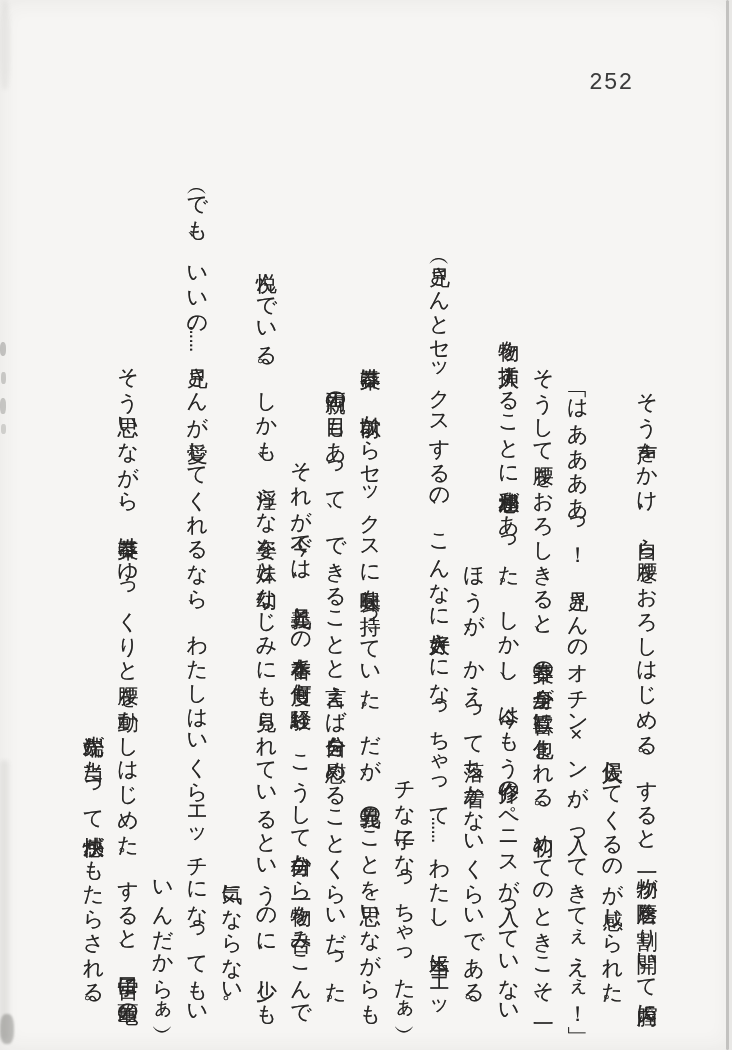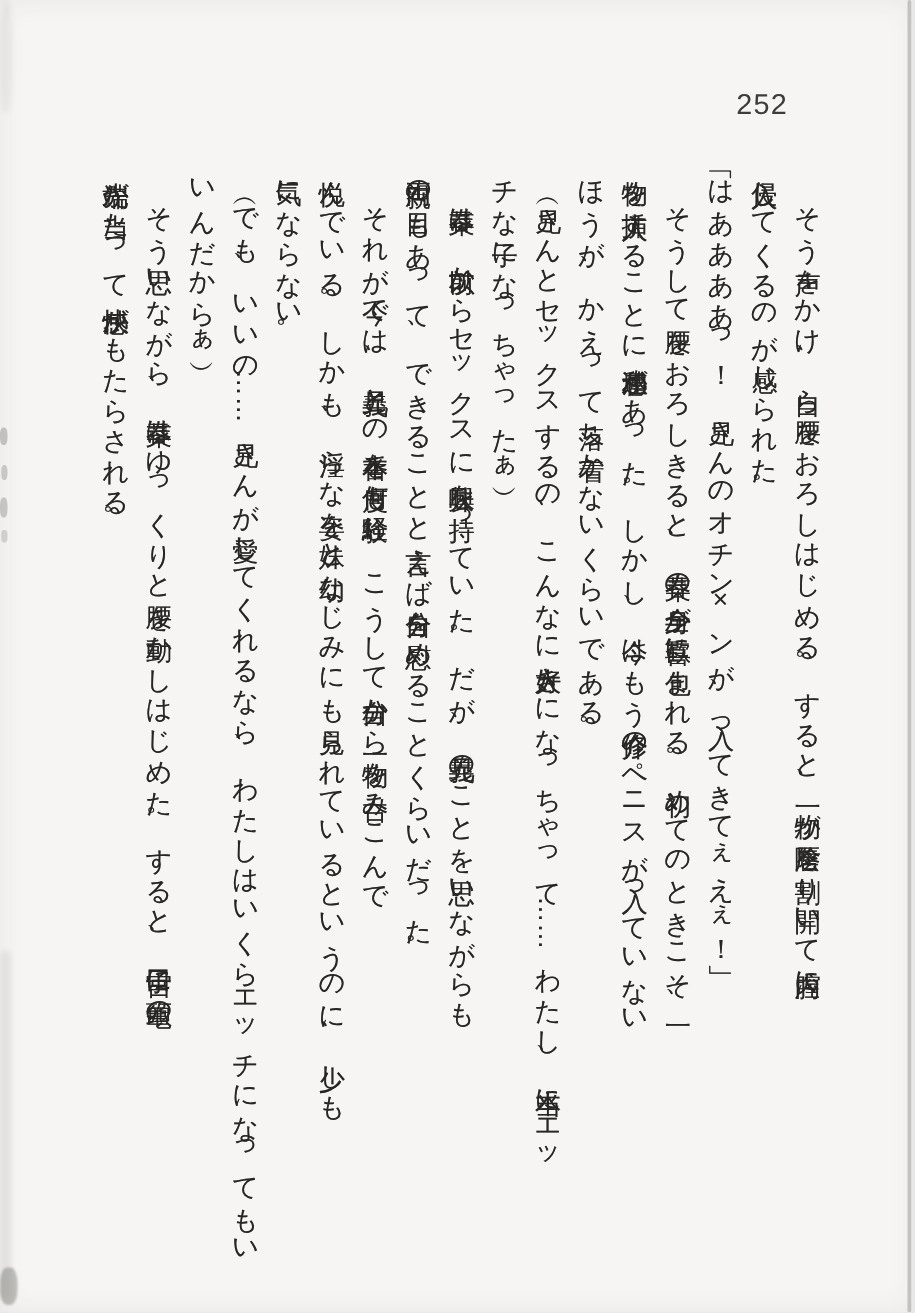--- a/index.html
+++ b/index.html
@@ -6,22 +6,23 @@
     margin: 0;
     padding: 0;
     background: #e9e8e6;
   }
   .page {
     position: relative;
     width: 732px;
     height: 1050px;
     background: #f6f5f3;
     overflow: hidden;
-    font-family: Liberation Sans, sans-serif;
+    font-family: Liberation Mono, monospace;
     box-shadow: inset 0 0 22px rgba(60,60,55,0.07);
+    text-align: right;
   }
   .page-number {
     position: absolute;
     top: 70px;
     left: 589px;
     font-size: 23px;
     letter-spacing: 1px;
     color: #3c3c3c;
   }
   .text-block {

